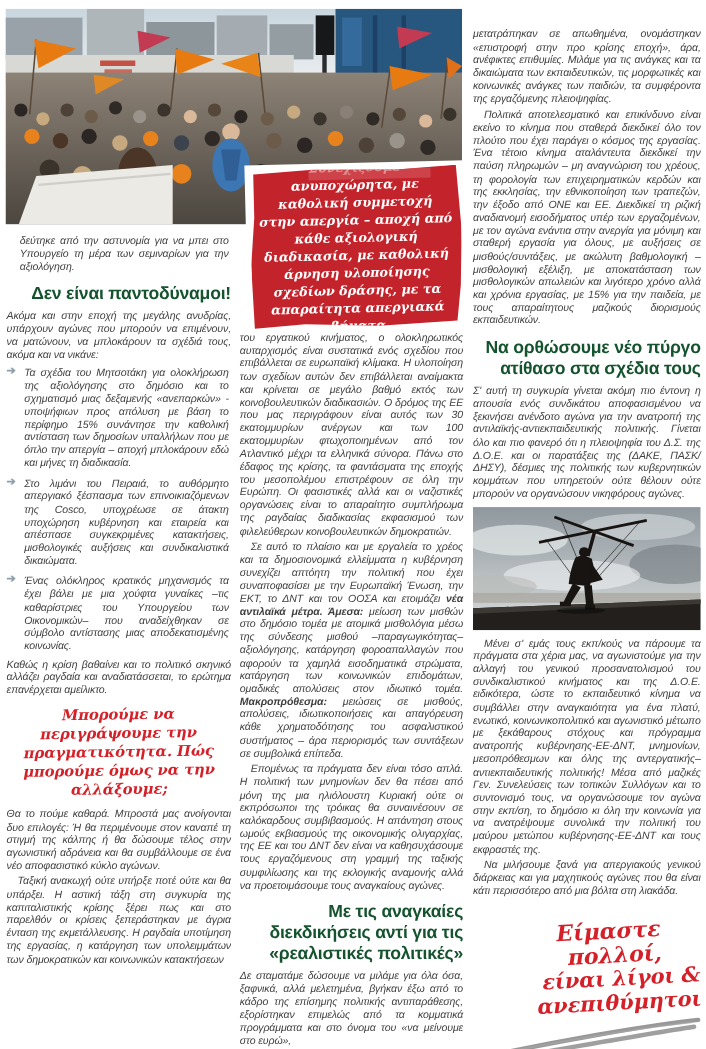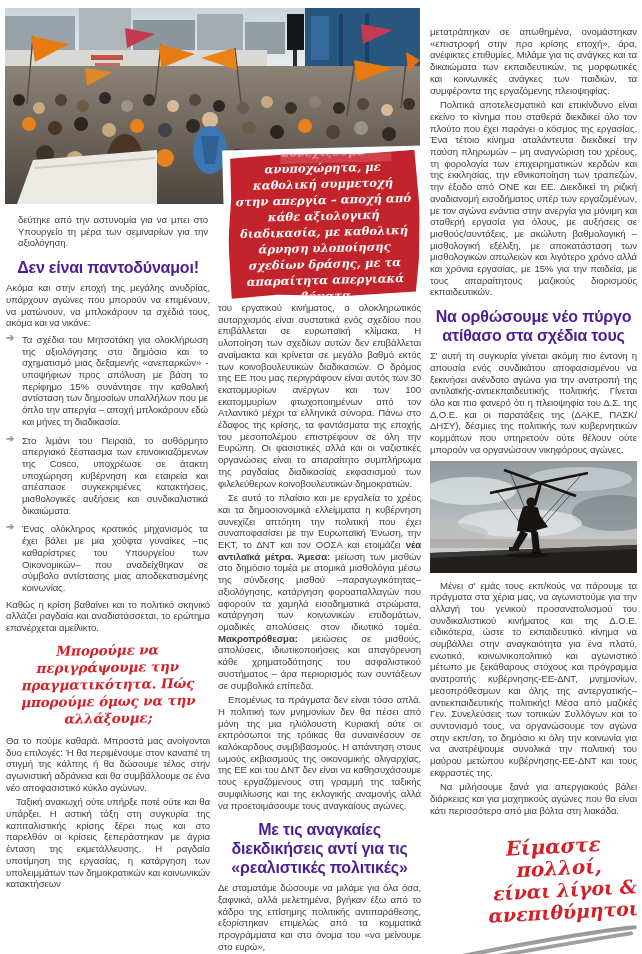--- a/index.html
+++ b/index.html
@@ -2,23 +2,23 @@
 <html><head>
 <meta charset="utf-8">
 <style>
   html,body{margin:0;padding:0;background:#ffffff;}
   .page{position:relative;width:642px;height:954px;background:#ffffff;overflow:hidden;
         font-family:"Liberation Sans",sans-serif;color:#3f3f41;}
   .page *{box-sizing:border-box;}
 
   
   .col{position:absolute;font-size:9.6px;line-height:11.7px;text-align:justify;letter-spacing:-0.1px;}
-  .col p{margin:0 0 3px 0;}
+  .col p{margin:0 0 3px 0;font-style:italic;}
   .col p.indent{text-indent:10px;}
-  .col h2{font-size:16px;line-height:19px;margin:9px 0 5px 0;color:#4c1d95;font-weight:bold;letter-spacing:-0.2px;text-align:center;}
+  .col h2{font-size:16px;line-height:19px;margin:9px 0 5px 0;color:#14532d;font-weight:bold;letter-spacing:-0.2px;text-align:right;}
   .col-left{left:6px;top:214px;width:204px;}
   .col-mid{left:218px;top:302px;width:203px;}
   .col-right{left:430px;top:26px;width:207px;}
 
   .caption{margin-left:12px !important;width:190px;margin-bottom:8px !important;}
 
   
   .bullet{display:flex;margin:0 0 3px 0;}
   .bullet .arrow{flex:0 0 14px;color:#8fa0ad;font-weight:bold;font-size:10px;line-height:11.7px;}
   .bullet p{flex:1;margin:2px;}
@@ -230,21 +230,21 @@
         <path d="M107,50 L118,66 L107,69 Z"></path>
         <path d="M91,69 L82,87 L88,89 L98,73 Z"></path>
         <path d="M101,71 L103,91 L110,91 L108,71 Z"></path>
         <rect x="79" y="86" width="10" height="4"></rect>
         <rect x="102" y="89" width="9" height="4"></rect>
       </g>
       <ellipse cx="98" cy="94" rx="22" ry="3" fill="#000000" opacity="0.35"></ellipse>
     </svg>
 
     <p class="indent">Μένει σ' εμάς τους εκπ/κούς να πάρουμε τα πράγματα στα χέρια μας, να αγωνιστούμε για την αλλαγή του γενικού προσανατολισμού του συνδικαλιστικού κινήματος και της Δ.Ο.Ε. ειδικότερα, ώστε το εκπαιδευτικό κίνημα να συμβάλλει στην αναγκαιότητα για ένα πλατύ, ενωτικό, κοινωνικοπολιτικό και αγωνιστικό μέτωπο με ξεκάθαρους στόχους και πρόγραμμα ανατροπής κυβέρνησης-ΕΕ-ΔΝΤ, μνημονίων, μεσοπρόθεσμων και όλης της αντεργατικής– αντιεκπαιδευτικής πολιτικής! Μέσα από μαζικές Γεν. Συνελεύσεις των τοπικών Συλλόγων και το συντονισμό τους, να οργανώσουμε τον αγώνα στην εκπ/ση, το δημόσιο κι όλη την κοινωνία για να ανατρέψουμε συνολικά την πολιτική του μαύρου μετώπου κυβέρνησης-ΕΕ-ΔΝΤ και τους εκφραστές της.</p>
-    <p class="indent">Να μιλήσουμε ξανά για απεργιακούς βάλει διάρκειας και για μαχητικούς αγώνες που θα είναι κάτι περισσότερο από μια βόλτα στη λιακάδα.</p>
+    <p class="indent">Να μιλήσουμε ξανά για απεργιακούς γενικού διάρκειας και για μαχητικούς αγώνες που θα είναι κάτι περισσότερο από μια βόλτα στη λιακάδα.</p>
 
     <div class="slogan">
       <div class="l1">Είμαστε πολλοί,</div>
       <div class="l2">είναι λίγοι &amp; ανεπιθύμητοι</div>
       <svg width="200" height="34" viewBox="0 0 200 34">
         <path d="M8,26 C60,18 150,6 196,4" stroke="#8d8d8d" stroke-width="4" fill="none" stroke-linecap="round" opacity="0.9"></path>
         <path d="M4,32 C70,24 150,14 192,10" stroke="#7f7f7f" stroke-width="4" fill="none" stroke-linecap="round" opacity="0.75"></path>
         <path d="M20,24 C80,16 150,8 190,6" stroke="#a8a8a8" stroke-width="1.5" fill="none" opacity="0.6"></path>
       </svg>
     </div>

